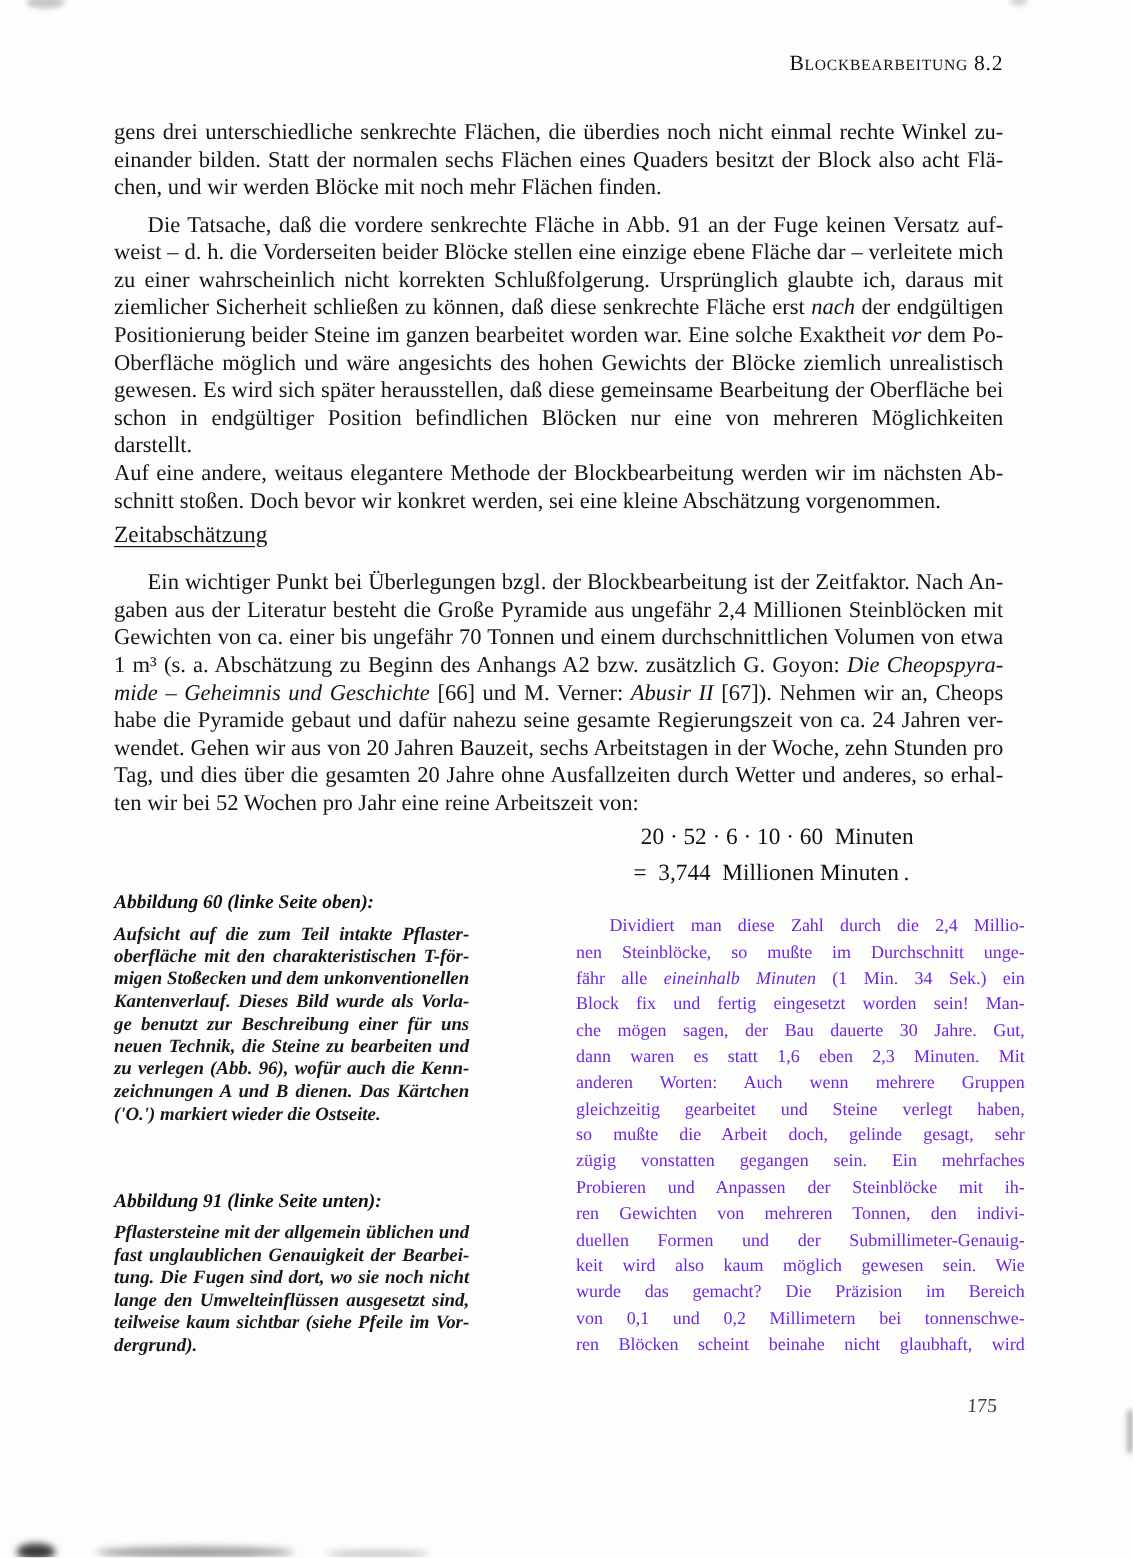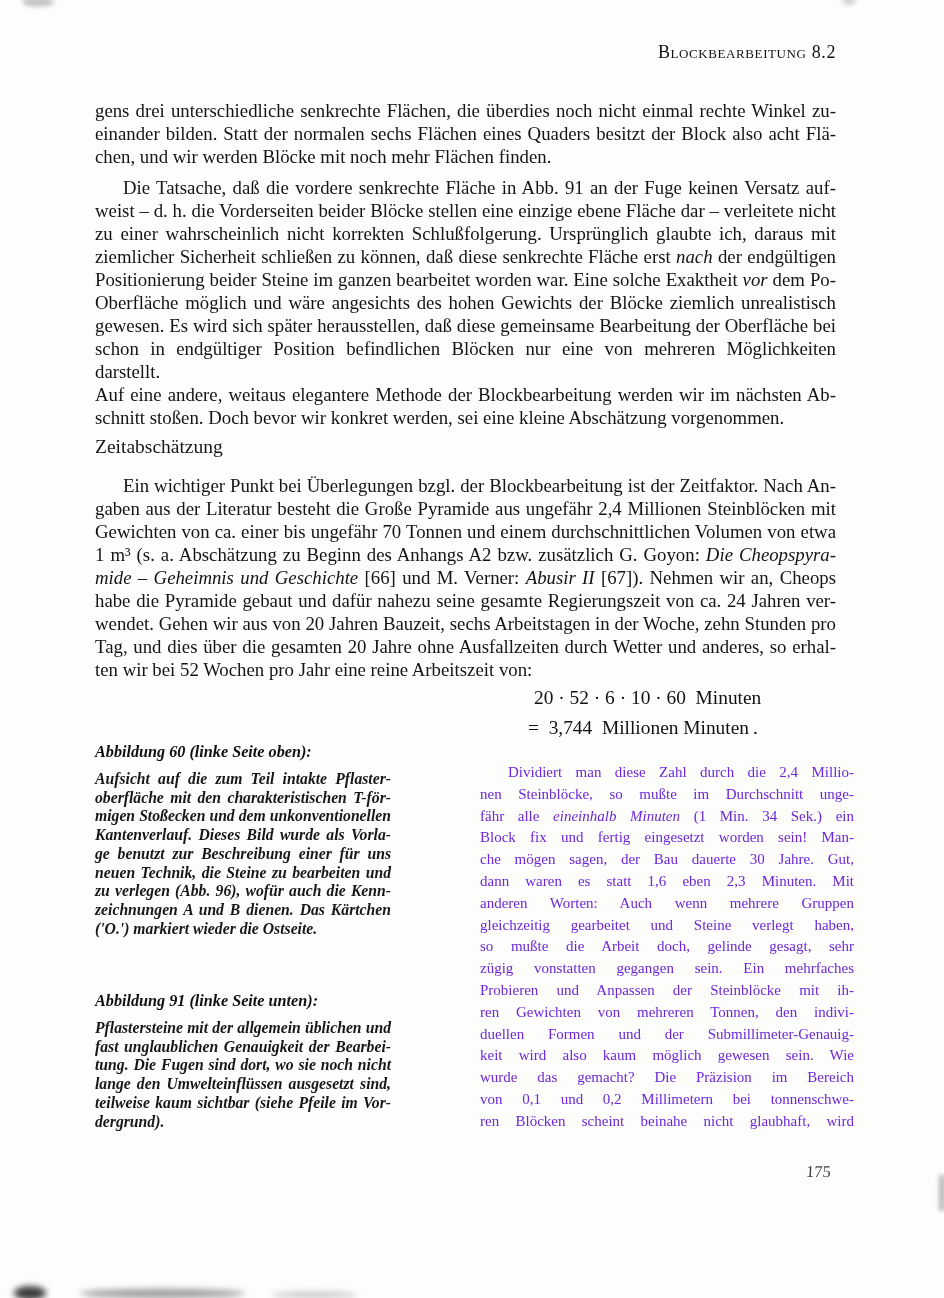--- a/index.html
+++ b/index.html
@@ -25,20 +25,21 @@
     font-size:18.8px;line-height:23px;
     color:#141414;
   }
   .tline{text-align:justify;text-align-last:justify;white-space:normal;}
   .tline.last{text-align-last:left;}
   .indent-first .tline:first-child{text-indent:28px;}
   
   .section-heading{
     left:95px;top:436px;
     font-size:19.5px;
+    text-decoration:underline;
     text-underline-offset:3px;
   }
   
   .formula{
     left:528px;top:683px;
     font-size:19.4px;line-height:29.5px;
     color:#111;
   }
   .formula .f1{padding-left:6px;text-align:right;}
   
@@ -84,21 +85,21 @@
   <div class="abs running-head">Blockbearbeitung 8.2</div>
 
   <div class="abs body-text" style="top:99px">
       <div class="tline">gens drei unterschiedliche senkrechte Flächen, die überdies noch nicht einmal rechte Winkel zu-</div>
       <div class="tline">einander bilden. Statt der normalen sechs Flächen eines Quaders besitzt der Block also acht Flä-</div>
       <div class="tline last">chen, und wir werden Blöcke mit noch mehr Flächen finden.</div>
     </div>
 
   <div class="abs body-text indent-first" style="top:176px">
       <div class="tline">Die Tatsache, daß die vordere senkrechte Fläche in Abb. 91 an der Fuge keinen Versatz auf-</div>
-      <div class="tline">weist – d. h. die Vorderseiten beider Blöcke stellen eine einzige ebene Fläche dar – verleitete nicht</div>
+      <div class="tline">weist – d. h. die Vorderseiten beider Blöcke stellen eine einzige ebene Fläche dar – verleitete mich</div>
       <div class="tline">zu einer wahrscheinlich nicht korrekten Schlußfolgerung. Ursprünglich glaubte ich, daraus mit</div>
       <div class="tline">ziemlicher Sicherheit schließen zu können, daß diese senkrechte Fläche erst <em>nach</em> der endgültigen</div>
       <div class="tline">Positionierung beider Steine im ganzen bearbeitet worden war. Eine solche Exaktheit <em>vor</em> dem Po-</div>
       <div class="tline">Oberfläche möglich und wäre angesichts des hohen Gewichts der Blöcke ziemlich unrealistisch</div>
       <div class="tline">gewesen. Es wird sich später herausstellen, daß diese gemeinsame Bearbeitung der Oberfläche bei</div>
       <div class="tline">schon in endgültiger Position befindlichen Blöcken nur eine von mehreren Möglichkeiten darstellt.</div>
       <div class="tline">Auf eine andere, weitaus elegantere Methode der Blockbearbeitung werden wir im nächsten Ab-</div>
       <div class="tline last">schnitt stoßen. Doch bevor wir konkret werden, sei eine kleine Abschätzung vorgenommen.</div>
     </div>
 

